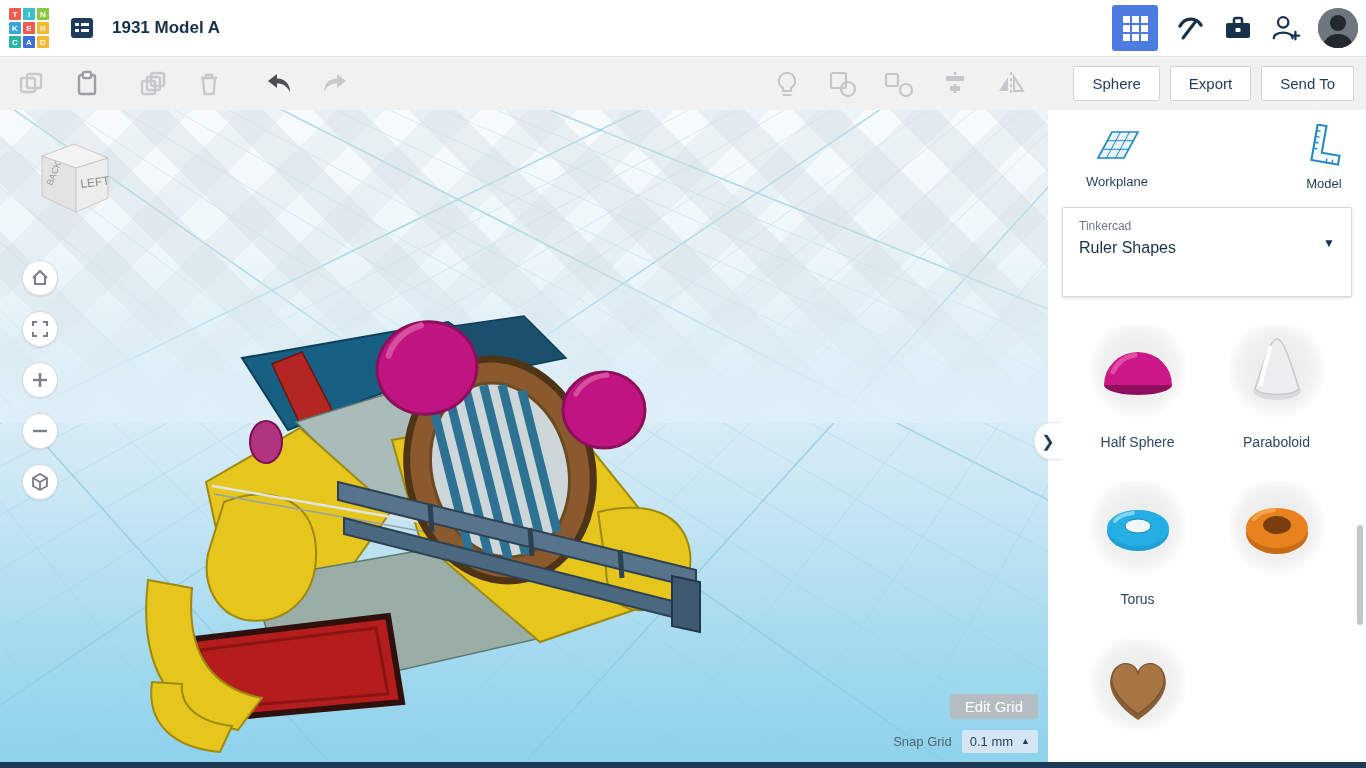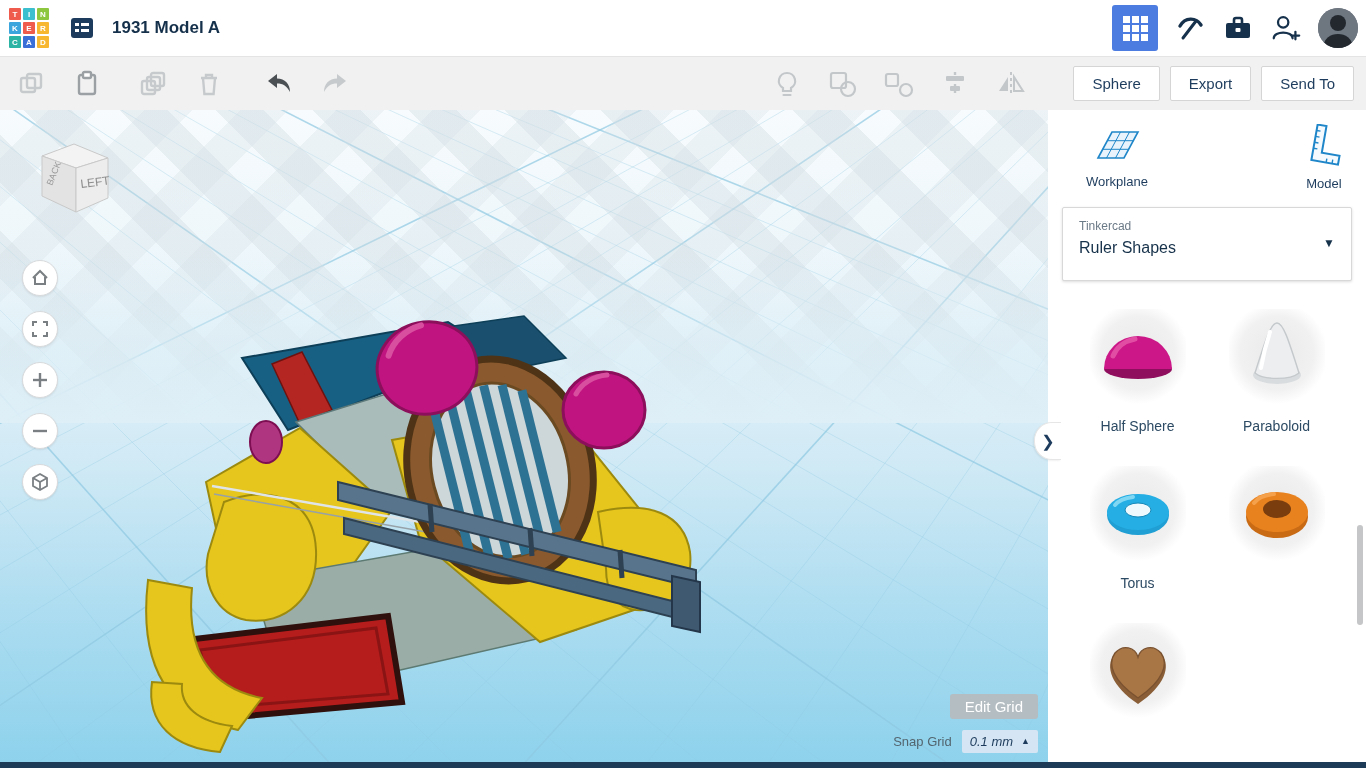--- a/index.html
+++ b/index.html
@@ -47,29 +47,29 @@
   .grid-svg,.car{position:absolute;inset:0;width:1048px;height:652px;}
   .view-cube{position:absolute;left:22px;top:26px;cursor:pointer;}
   .vp-nav{position:absolute;left:22px;top:150px;display:flex;flex-direction:column;gap:15px;}
   .nav-btn{width:34px;height:34px;border-radius:50%;background:#fff;border:1px solid #d8dadc;
         box-shadow:0 1px 2px rgba(0,0,0,.08);display:flex;align-items:center;justify-content:center;cursor:pointer;}
   .edit-grid{position:absolute;right:10px;top:584px;background:#b3bdc2;color:#fff;border:none;
         font-size:15px;font-family:inherit;padding:4px 15px;border-radius:3px;cursor:pointer;}
   .snap-row{position:absolute;right:10px;top:620px;display:flex;align-items:center;gap:10px;justify-content:space-between;}
   .snap-label{font-size:13px;color:#53656f;}
   .snap-select{background:#d6e5f3;color:#1d3c5d;font-size:13px;padding:4px 8px;border-radius:2px;
-        display:flex;align-items:center;gap:8px;cursor:pointer;font-style:italic;}
+        display:flex;align-items:center;gap:8px;cursor:pointer;}
   .snap-select .arrow{font-size:9px;line-height:1;}
 
   
   .sidepanel{position:absolute;top:110px;left:1048px;right:0;height:652px;background:#fff;overflow:hidden;}
   .panel-tools{display:flex;justify-content:space-between;padding:14px 20px 0 20px;margin-left:18px;}
   .panel-tool{display:flex;flex-direction:column;align-items:center;gap:8px;cursor:pointer;}
   .panel-tool .lbl{font-size:13px;color:#1d3c5d;}
-  .lib-select{margin:16px 14px 0 14px;height:74px;border:1px solid #d8d8d8;border-radius:2px;
+  .lib-select{margin:16px 14px 0 14px;height:90px;border:1px solid #d8d8d8;border-radius:2px;
         box-shadow:0 1px 3px rgba(0,0,0,.14);position:relative;padding:11px 16px;cursor:pointer;
         box-sizing:border-box;background:#fff;}
   .lib-brand{font-size:12px;color:#6b7a87;}
   .lib-selected{font-size:16px;color:#16314a;margin-top:6px;}
   .lib-caret{position:absolute;right:16px;top:28px;font-size:12px;color:#16314a;}
   .shape-grid{display:grid;grid-template-columns:1fr 1fr;row-gap:32px;padding:28px 20px 0 20px;}
   .shape-cell{display:flex;flex-direction:column;align-items:center;cursor:grab;}
   .shape-thumb{width:96px;height:96px;display:flex;align-items:center;justify-content:center;
         background:radial-gradient(circle at 50% 46%, #e9e9e9 0%, #f1f1f1 52%, rgba(255,255,255,0) 72%);}
   .shape-name{font-size:14px;color:#2c4a63;margin-top:13px;}

